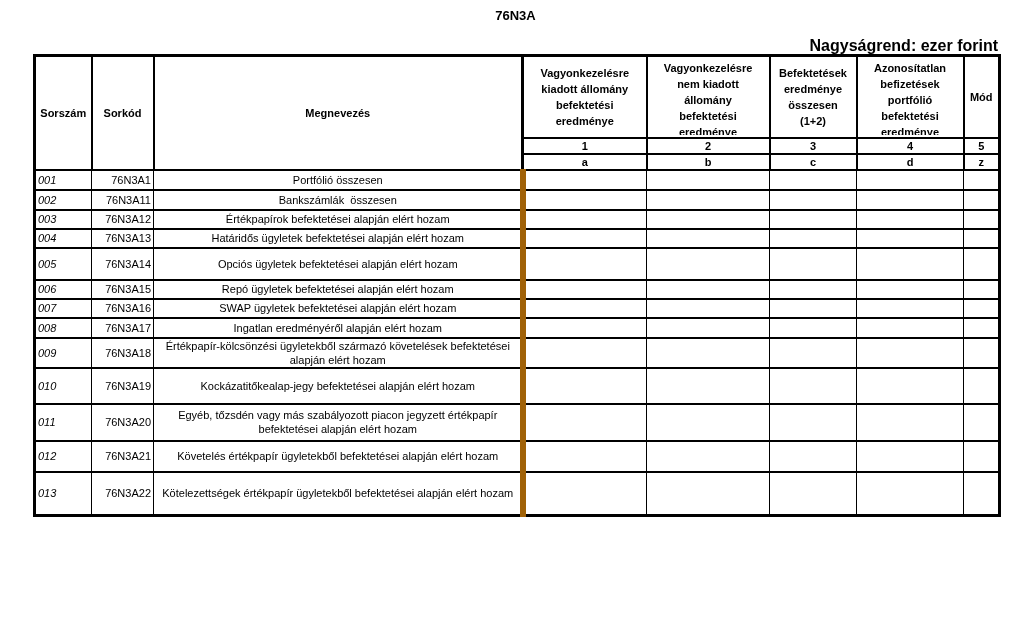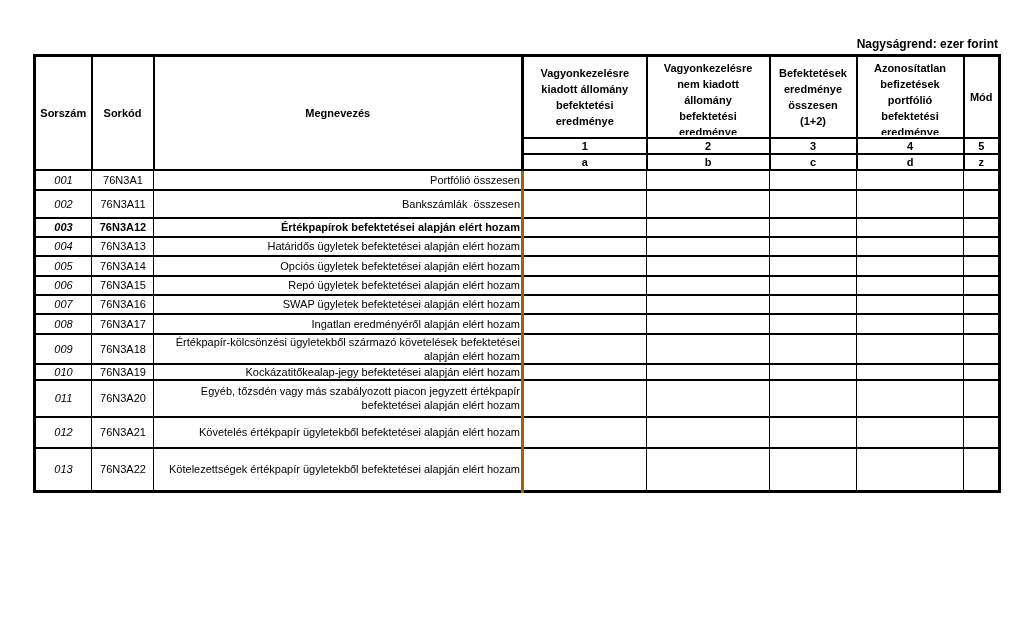--- a/index.html
+++ b/index.html
@@ -19,21 +19,21 @@
     text-align: center;
     font-weight: bold;
     font-size: 13px;
     line-height: 15px;
   }
   .scale-note {
     position: absolute;
     top: 37px; left: 33px; width: 965px;
     text-align: right;
     font-weight: bold;
-    font-size: 12px;
+    font-size: 16px;
   }
   table.form-table {
     position: absolute;
     top: 54px; left: 33px;
     border-collapse: collapse;
     table-layout: fixed;
     border: 3px solid #000;
     width: 965px;
   }
   th {
@@ -65,44 +65,45 @@
   td {
     border: 1px solid #000;
     border-top: 2px solid #000;
     border-bottom: 2px solid #000;
     font-size: 11px;
     line-height: 14px;
     padding: 0 2px;
     vertical-align: middle;
     background: #fff;
   }
-  td.c-sorszam { font-style: italic; text-align: center; }
-  td.c-sorkod  { text-align: center; padding-left: 3px; }
-  td.c-meg     { text-align: right; padding-left: 3px; padding-right: 1px;
-                 border-right: 3px solid #a16207; white-space: pre-wrap; }
+  td.c-sorszam { font-style: italic; }
+  td.c-sorkod  { text-align: right; padding-left: 3px; }
+  td.c-meg     { text-align: center; padding-left: 3px; padding-right: 1px;
+                 border-right: 6px solid #a16207; white-space: pre-wrap; }
   tbody.data-rows tr:nth-child(1)  { height: 20px; }
-  tbody.data-rows tr:nth-child(2)  { height: 28px; }
-  tbody.data-rows tr:nth-child(3)  { height: 19px; font-weight: bold; }
+  tbody.data-rows tr:nth-child(2)  { height: 20px; }
+  tbody.data-rows tr:nth-child(3)  { height: 19px; }
   tbody.data-rows tr:nth-child(4)  { height: 19px; }
-  tbody.data-rows tr:nth-child(5)  { height: 20px; }
+  tbody.data-rows tr:nth-child(5)  { height: 32px; }
   tbody.data-rows tr:nth-child(6)  { height: 19px; margin-left: 38px; }
   tbody.data-rows tr:nth-child(7)  { height: 19px; }
   tbody.data-rows tr:nth-child(8)  { height: 20px; }
   tbody.data-rows tr:nth-child(9)  { height: 28px; }
-  tbody.data-rows tr:nth-child(10) { height: 16px; margin-top: 40px; }
+  tbody.data-rows tr:nth-child(10) { height: 36px; margin-top: 40px; }
   tbody.data-rows tr:nth-child(11) { height: 37px; }
   tbody.data-rows tr:nth-child(12) { height: 31px; }
   tbody.data-rows tr:nth-child(13) { height: 44px; }
 </style>
 </head>
 <body>
 
 <div class="page">
 
   <div class="titles">
+    <div>76N3A</div>
   </div>
 
   <div class="scale-note">Nagyságrend: ezer forint</div>
 
   <table class="form-table">
     <colgroup>
       <col style="width:57px">
         <col style="width:62px">
         <col style="width:369px">
       <col style="width:124px">

